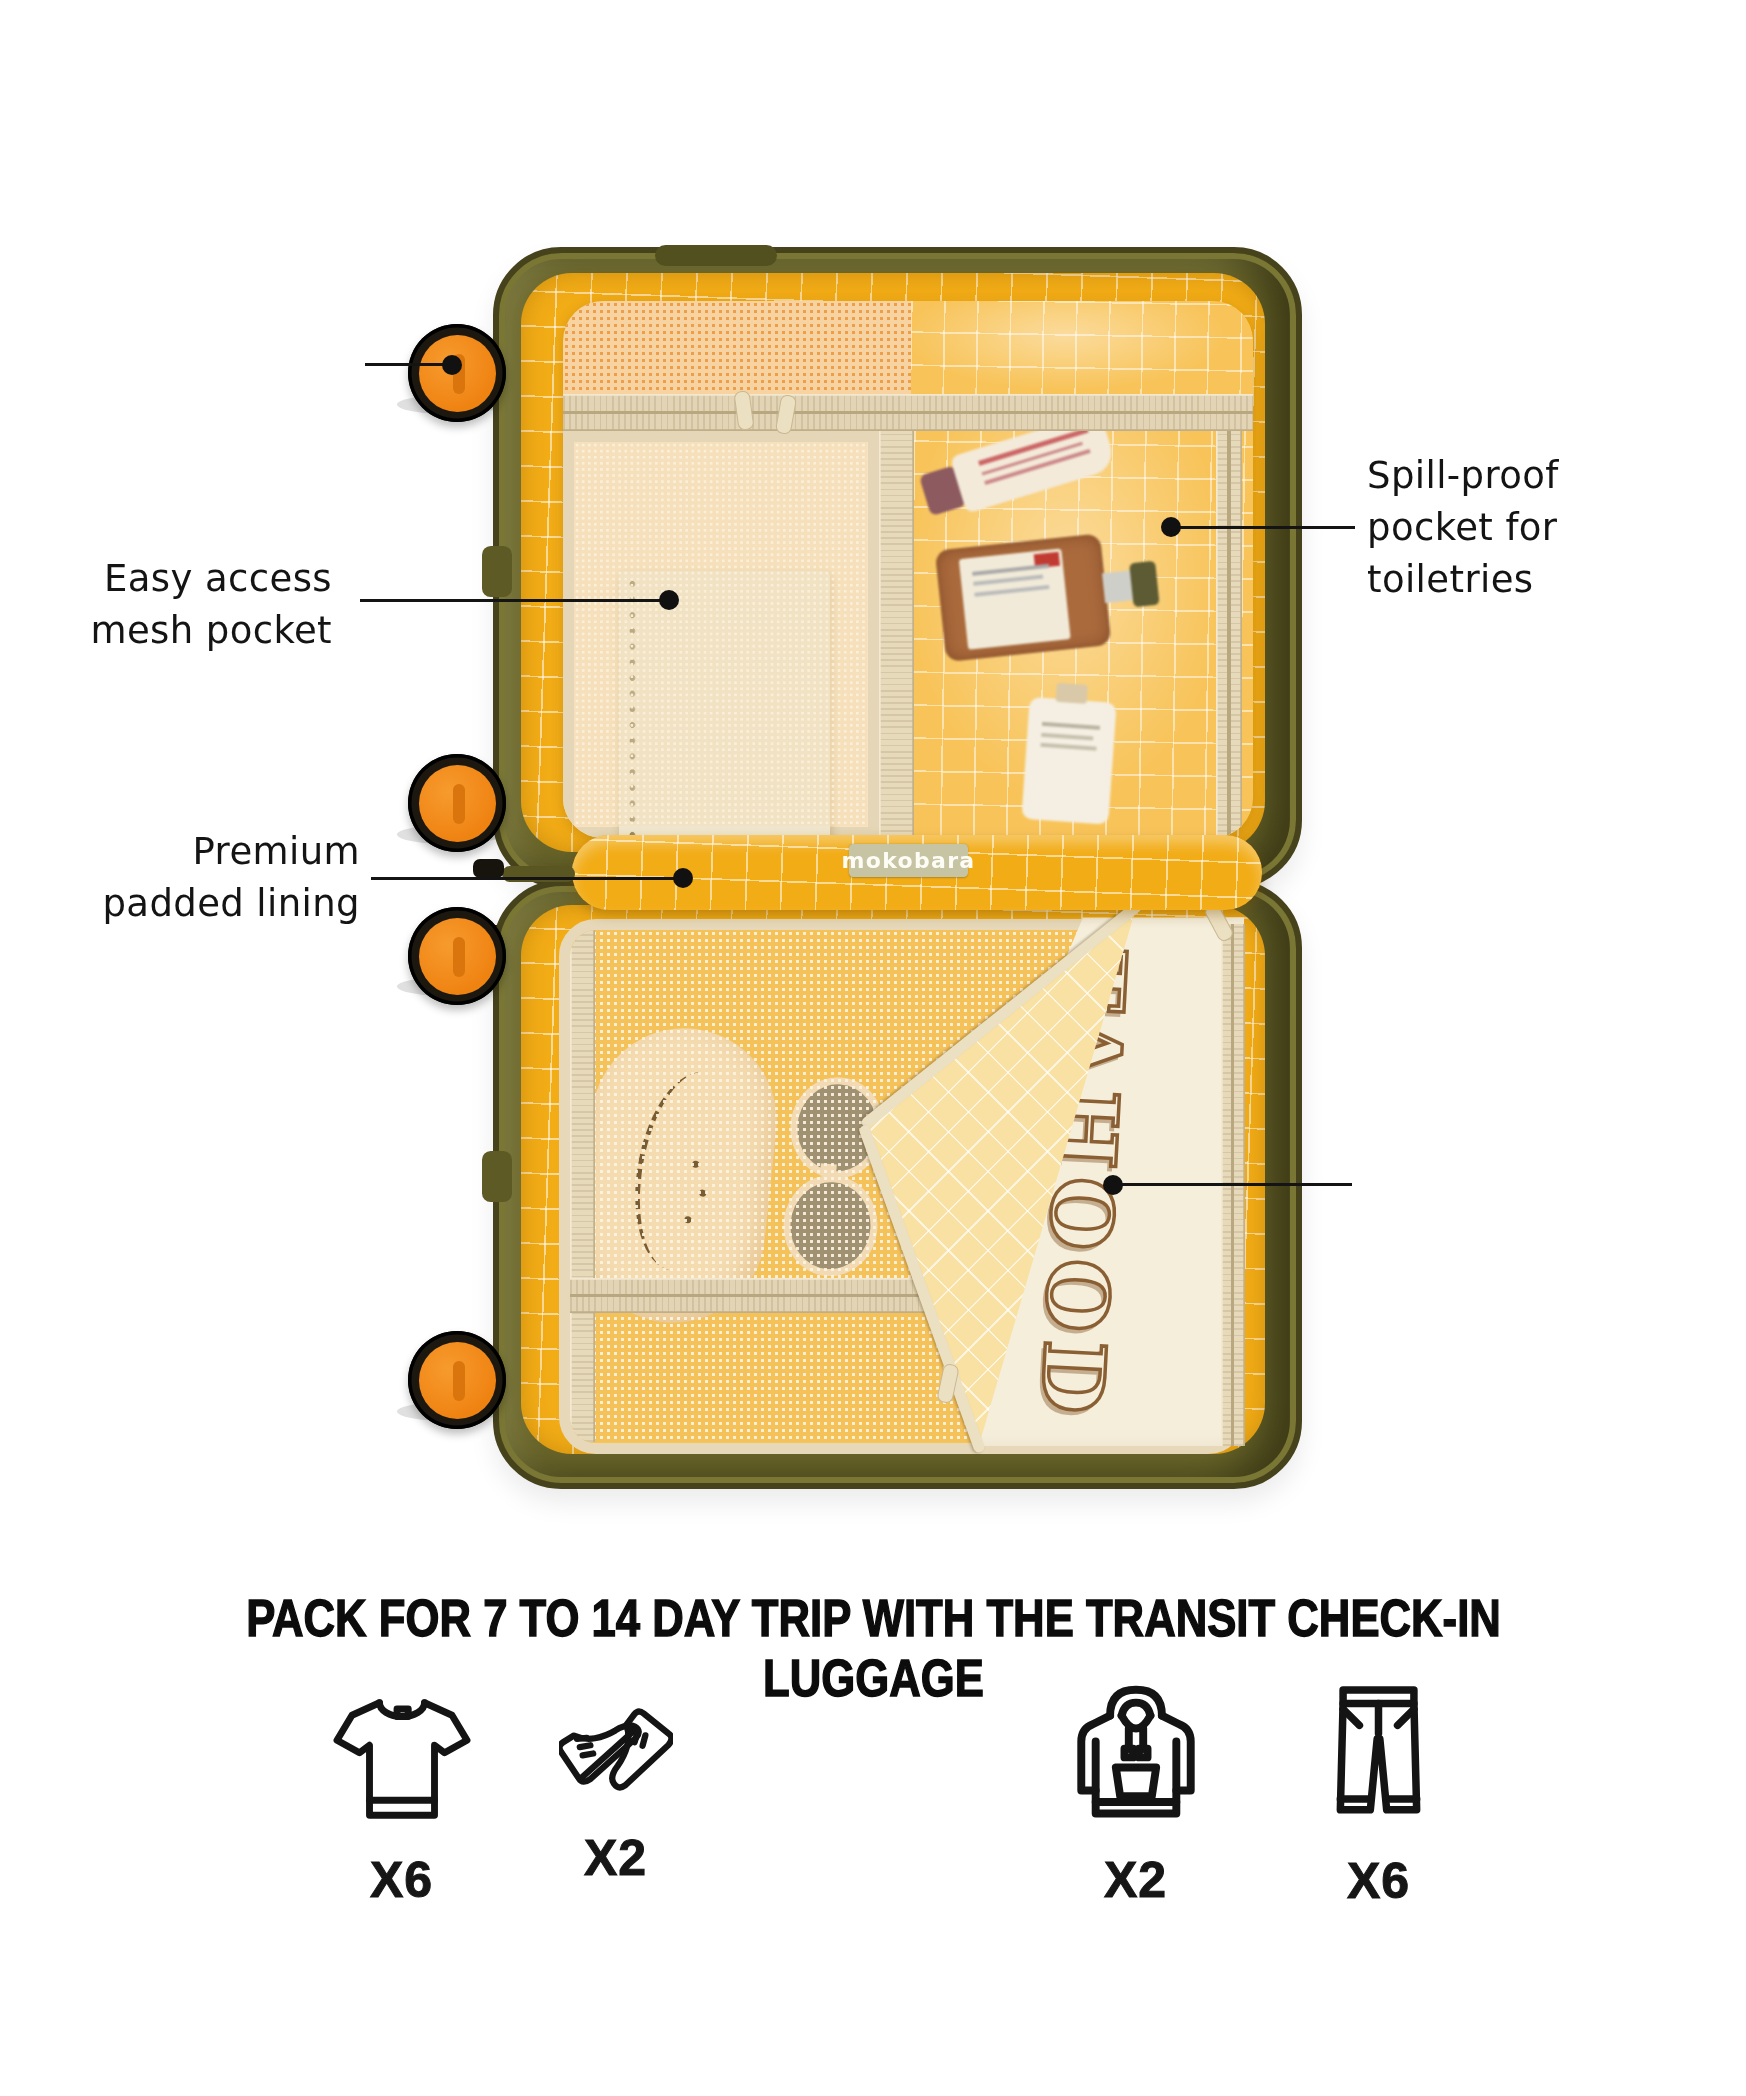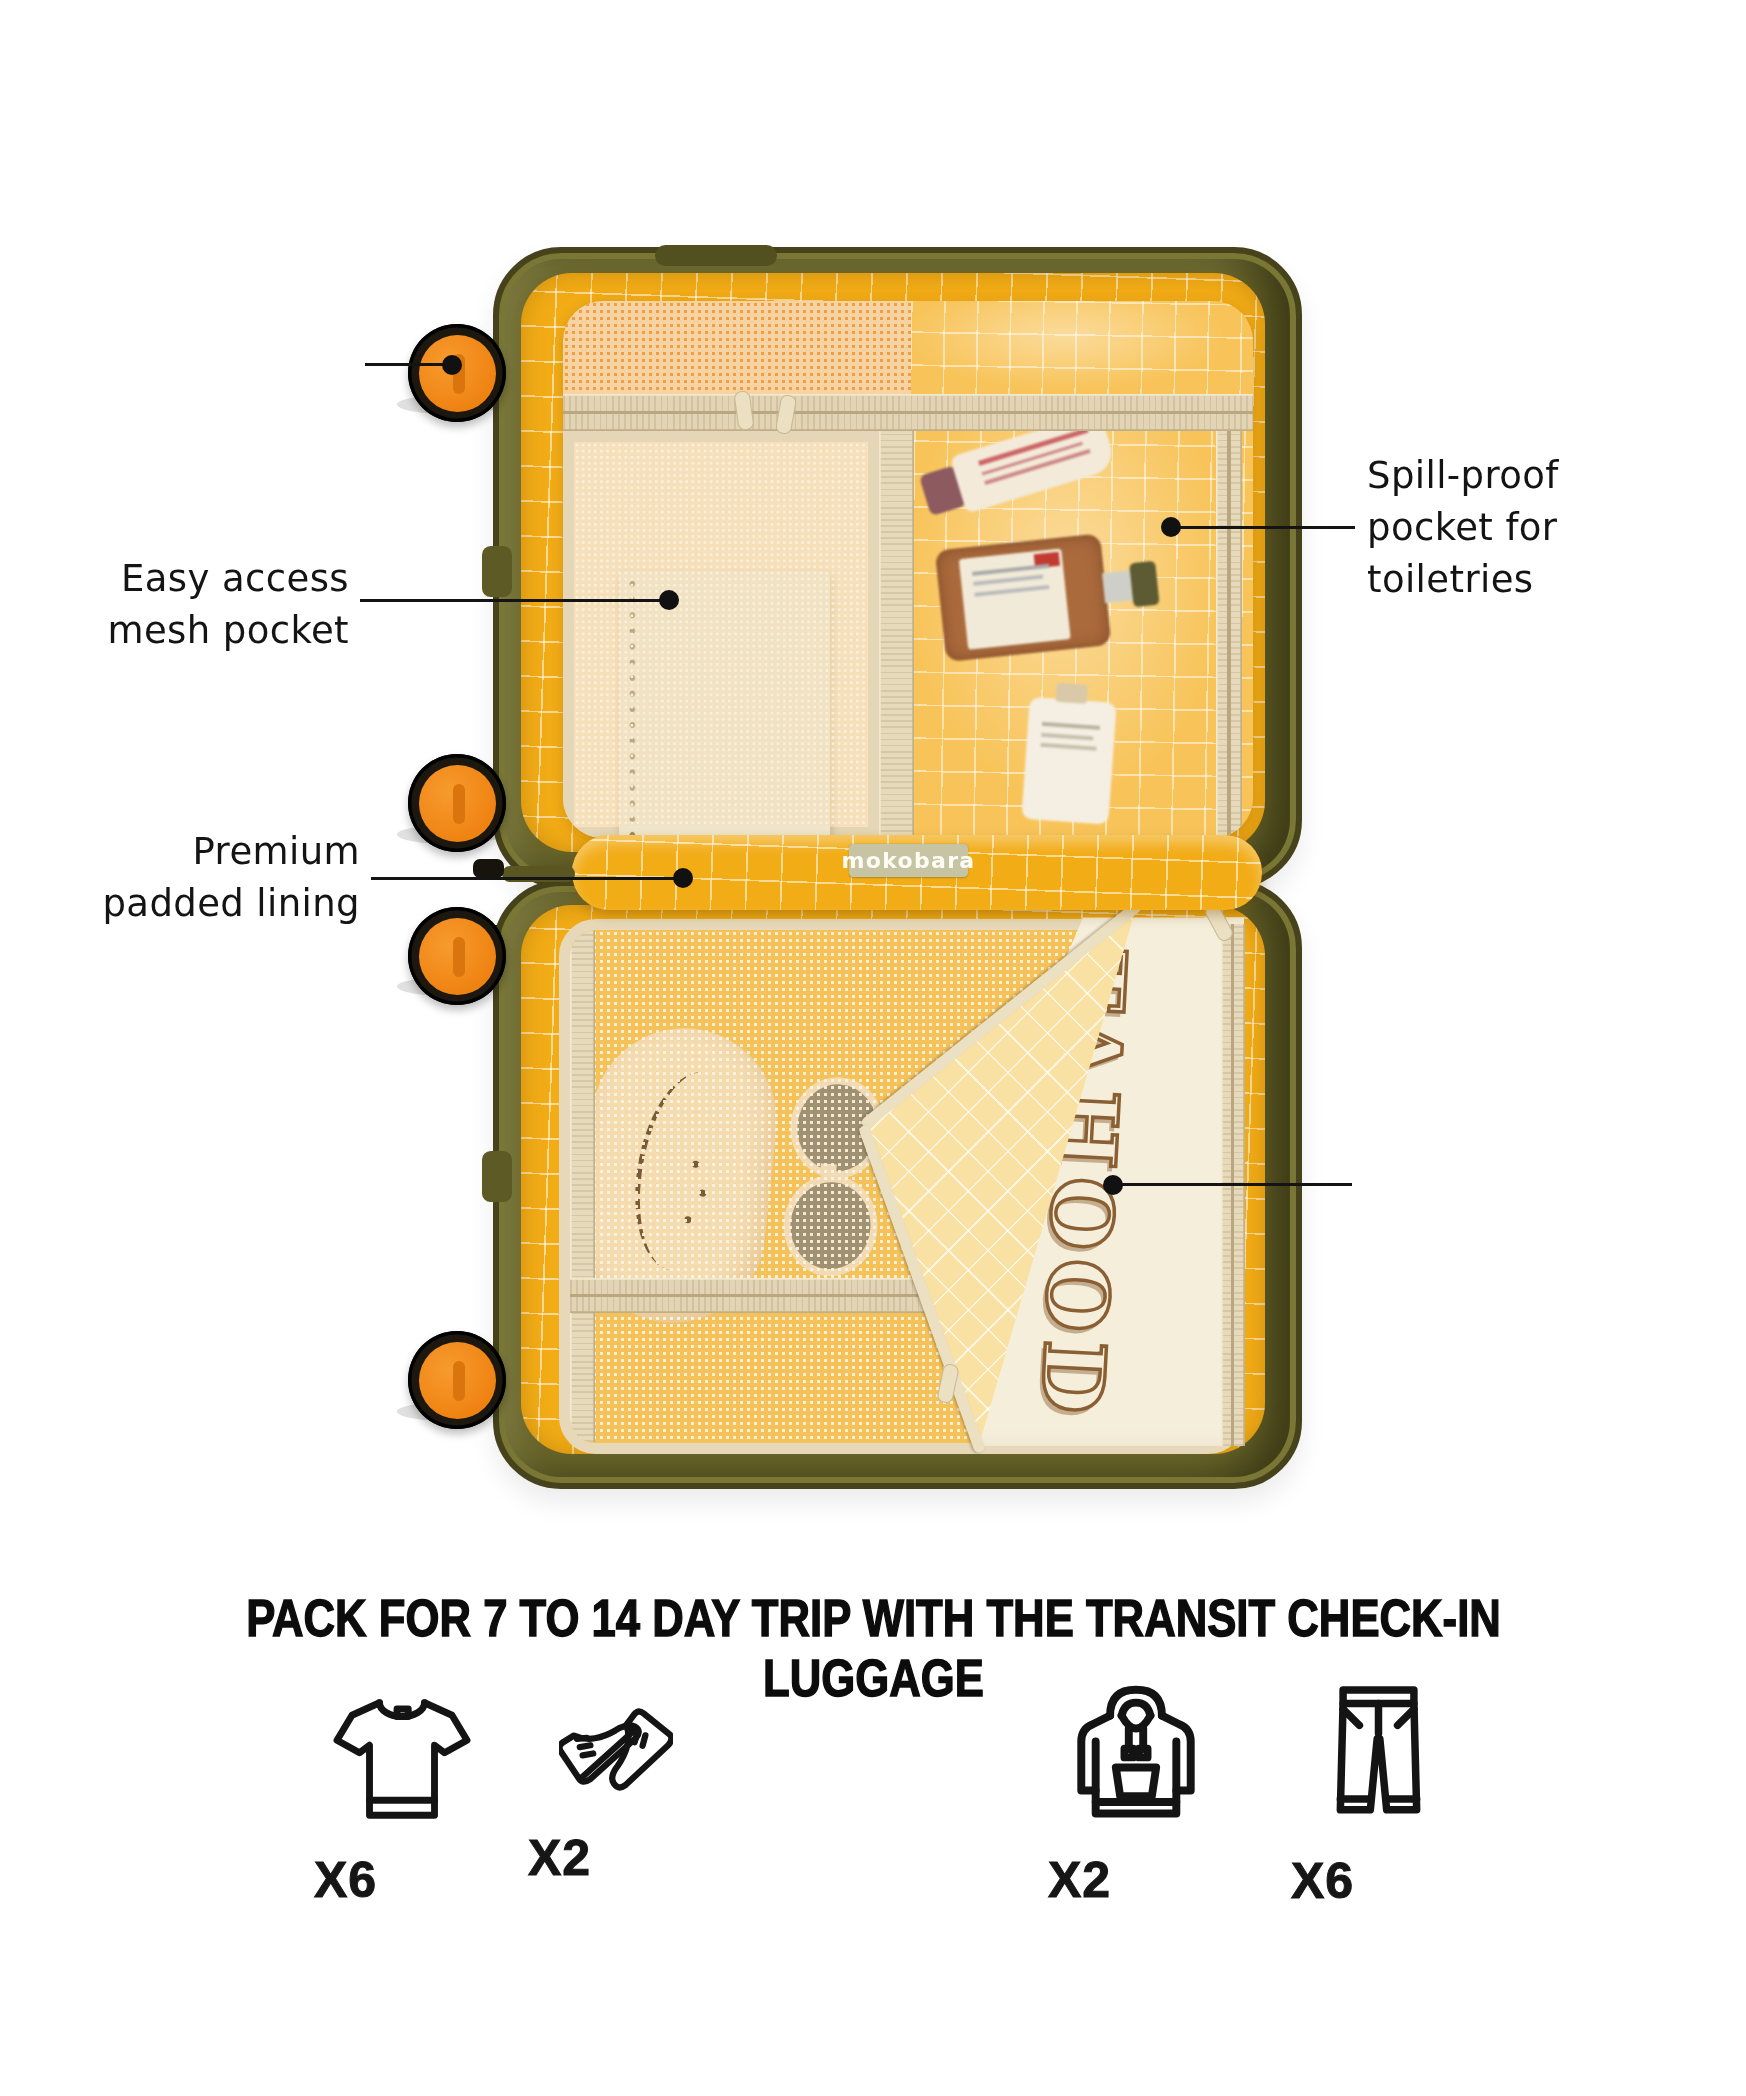--- a/index.html
+++ b/index.html
@@ -65,21 +65,21 @@
                letter-spacing:1.3px;font-weight:600;box-shadow:0 0.9px 1.7px rgba(90,80,30,.4);}
   .liner-print{position:absolute;font-family:"DejaVu Serif",serif;font-weight:700;
                font-size:84px;letter-spacing:8.7px;color:#f5eedb;
                -webkit-text-stroke:3.5px #8a5f33;text-shadow:5.2px 3.5px 0 rgba(138,95,51,.45);}
 
   
   .pack-heading{position:absolute;left:0;top:1588px;width:1747px;text-align:center;
                 font-family:"Liberation Sans",sans-serif;font-weight:700;font-size:52px;
                 letter-spacing:0px;color:#0c0c0c;transform:scaleX(.84);
                 -webkit-text-stroke:1.4px #0c0c0c;}
-  .pack-item{position:absolute;width:175px;text-align:left;}
+  .pack-item{position:absolute;width:175px;text-align:center;}
   .pack-item svg{display:block;margin:0 auto;}
   .pack-count{margin-top:23px;font-family:"Liberation Sans",sans-serif;font-weight:700;
               font-size:50px;color:#161616;-webkit-text-stroke:1px #161616;letter-spacing:0.9px;}
   .ico{stroke:#141414;stroke-width:5.5;fill:none;stroke-linecap:round;stroke-linejoin:round;}
 </style>
 </head>
 <body>
 
 <div class="canvas">
 
@@ -222,21 +222,21 @@
   <div class="wheel" style="left:408px;top:1331px;">
       <div class="hub"></div>
       <div class="slot"></div>
     </div>
 
   <div class="callout-line" style="left:365px;top:363px;width:89px;"></div>
   <div class="callout-dot" style="left:442px;top:355px;"></div>
 
   <div class="callout-line" style="left:360px;top:599px;width:311px;"></div>
   <div class="callout-dot" style="left:659px;top:590px;"></div>
-  <div class="callout-label r" style="left:87px;top:553px;width:262px;">Easy access
+  <div class="callout-label r" style="left:70px;top:553px;width:262px;">Easy access
 mesh pocket</div>
 
   <div class="callout-line" style="left:371px;top:877px;width:313px;"></div>
   <div class="callout-dot" style="left:673px;top:868px;"></div>
   <div class="callout-label r" style="left:98px;top:826px;width:262px;">Premium
 padded lining</div>
 
   <div class="callout-line" style="left:1170px;top:526px;width:185px;"></div>
   <div class="callout-dot" style="left:1161px;top:517px;"></div>
   <div class="callout-label l" style="left:1367px;top:450px;width:367px;">Spill-proof

